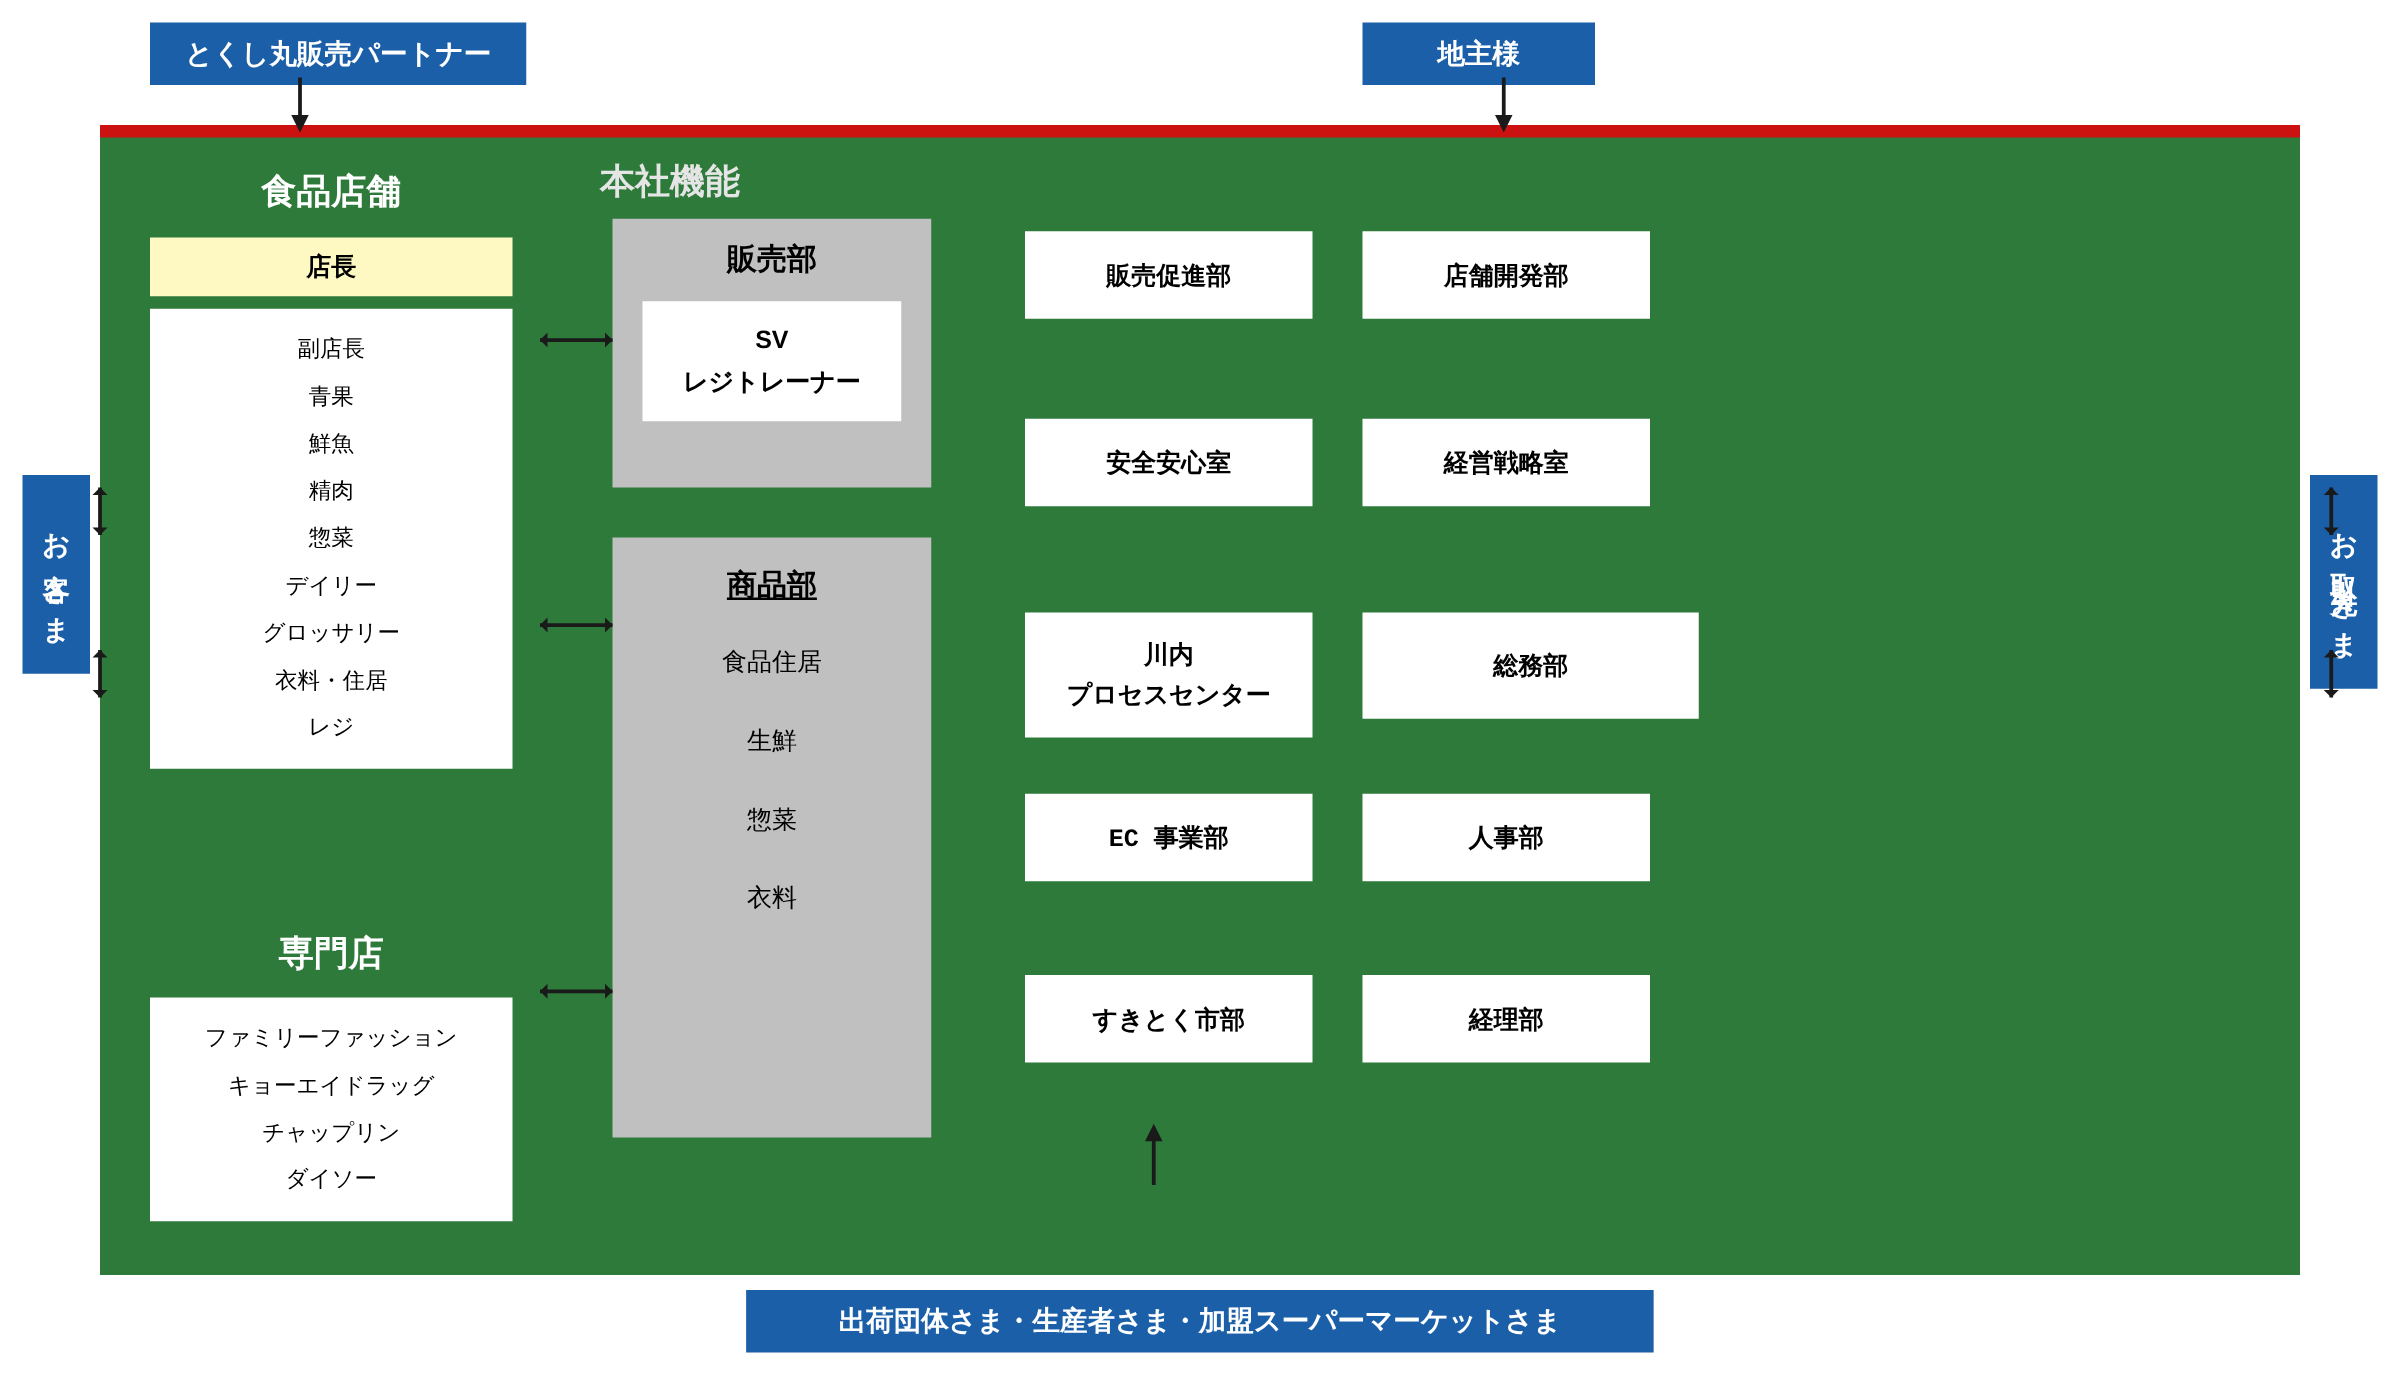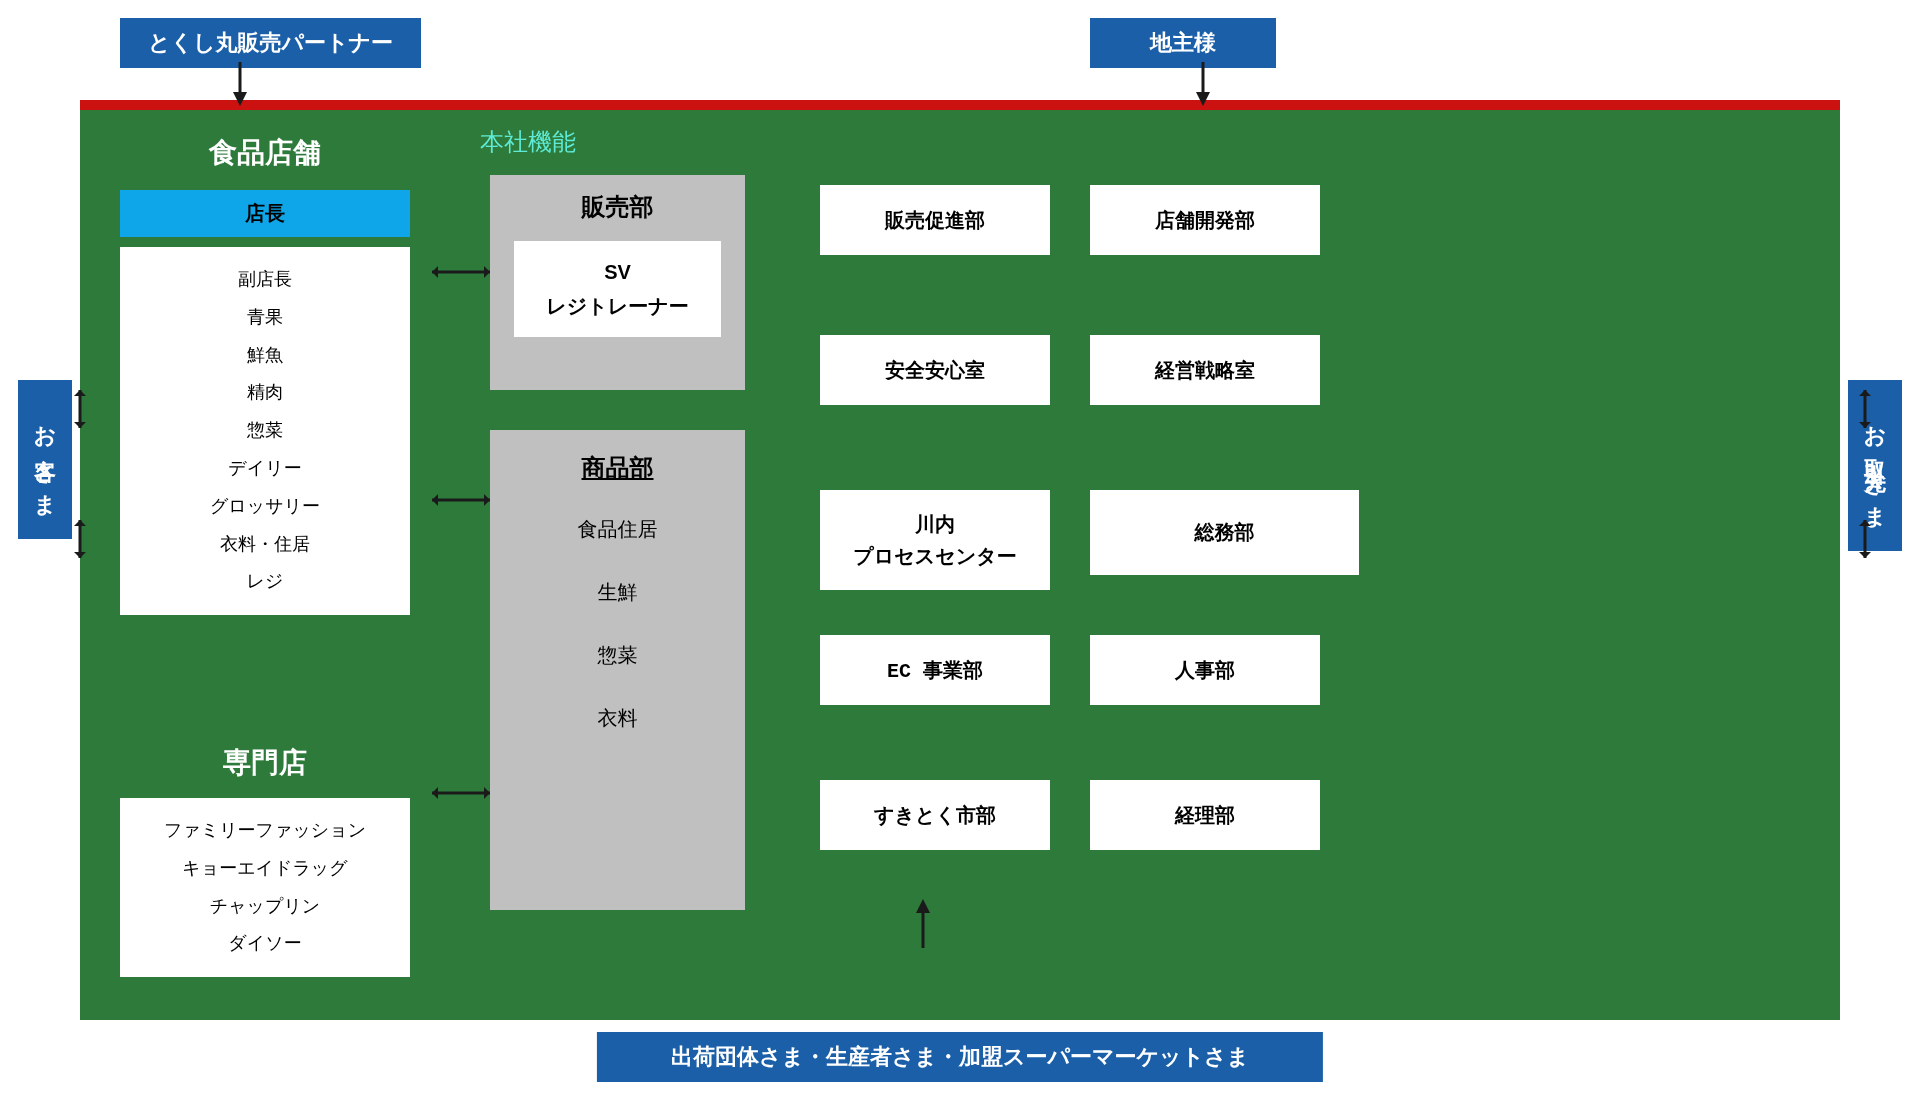--- a/index.html
+++ b/index.html
@@ -100,27 +100,27 @@
   <div class="side-label-left">お客さま</div>
 
   <div class="side-label-right">お取引先さま</div>
 
   <div class="bottom-label">出荷団体さま・生産者さま・加盟スーパーマーケットさま</div>
 
   <div style="position:absolute; top:100px; left:80px; width:390px; bottom:80px; background:#2d7a3a; border-top:10px solid #cc1111;"></div>
 
   <div style="position:absolute; top:100px; left:460px; right:80px; bottom:80px; background:#2d7a3a; border-top:10px solid #cc1111;">
 
-    <div style="color:#5eead4; font-size:24px; font-weight:normal; padding:16px 0 0 20px;">本社機能</div>
+    <div style="color:#e5e5e5; font-size:28px; font-weight:bold; padding:16px 0 0 20px;">本社機能</div>
   </div>
 
   <div style="position:absolute; top:120px; left:100px; width:330px; height:580px; background:#2d7a3a;">
     <div style="color:white; font-size:28px; font-weight:bold; text-align:center; padding:14px 0 12px 0;">食品店舗</div>
 
-    <div style="background:#0ea5e9; margin:6px 20px; padding:10px 0; text-align:center; font-size:20px; font-weight:bold;">店長</div>
+    <div style="background:#fef9c3; margin:6px 20px; padding:10px 0; text-align:center; font-size:20px; font-weight:bold;">店長</div>
 
     <div style="background:white; margin:10px 20px; padding:14px 0; text-align:center; font-size:18px; line-height:2.1;">
       <div>副店長</div>
       <div>青果</div>
       <div>鮮魚</div>
       <div>精肉</div>
       <div>惣菜</div>
       <div>デイリー</div>
       <div>グロッサリー</div>
       <div>衣料・住居</div>

